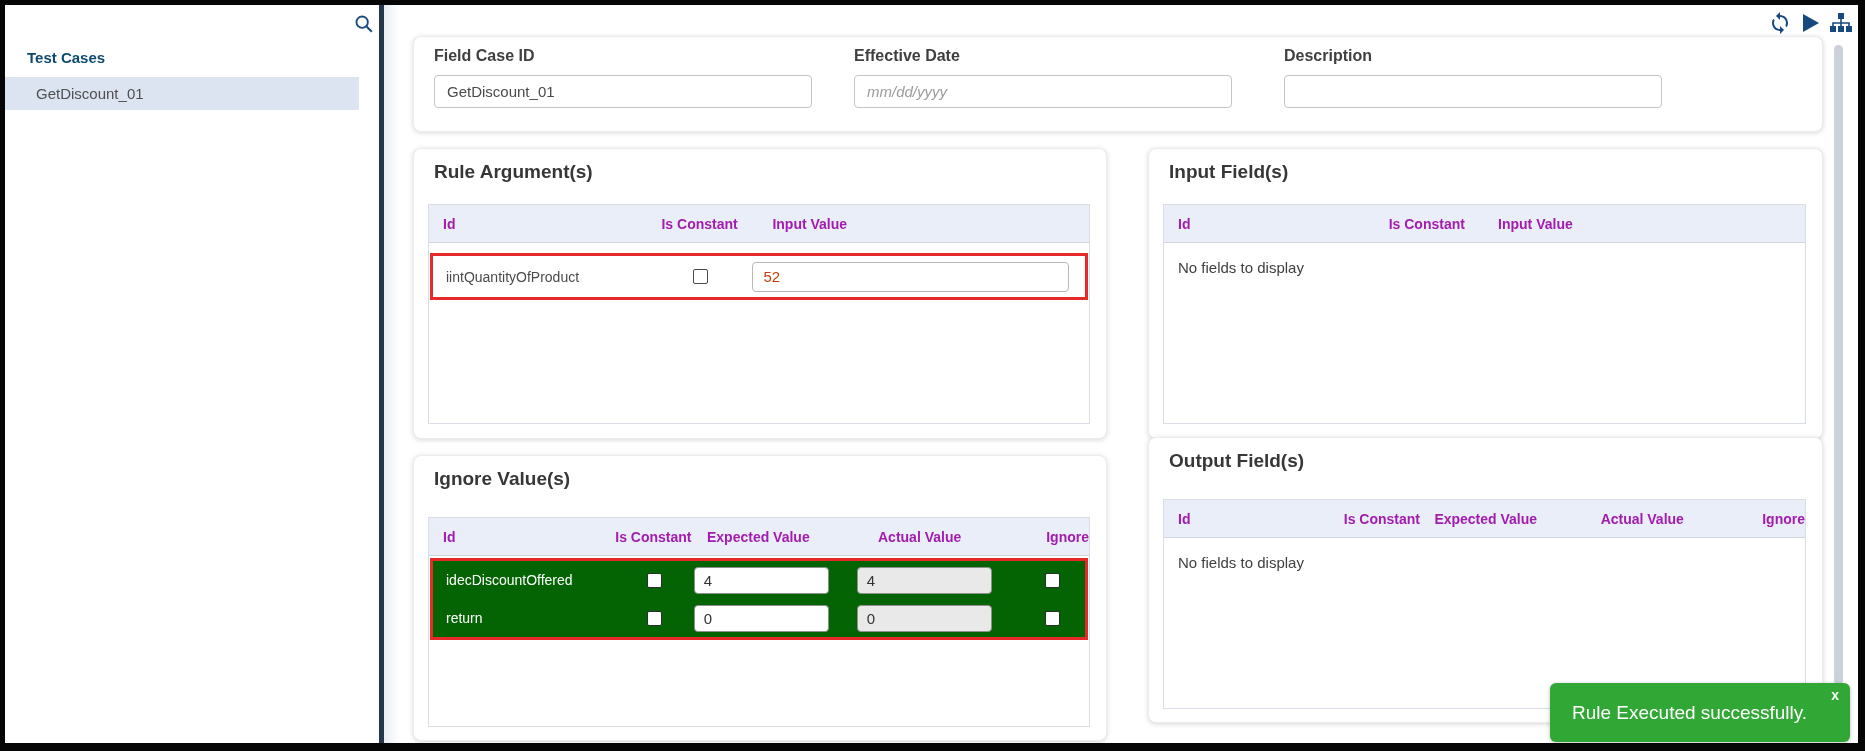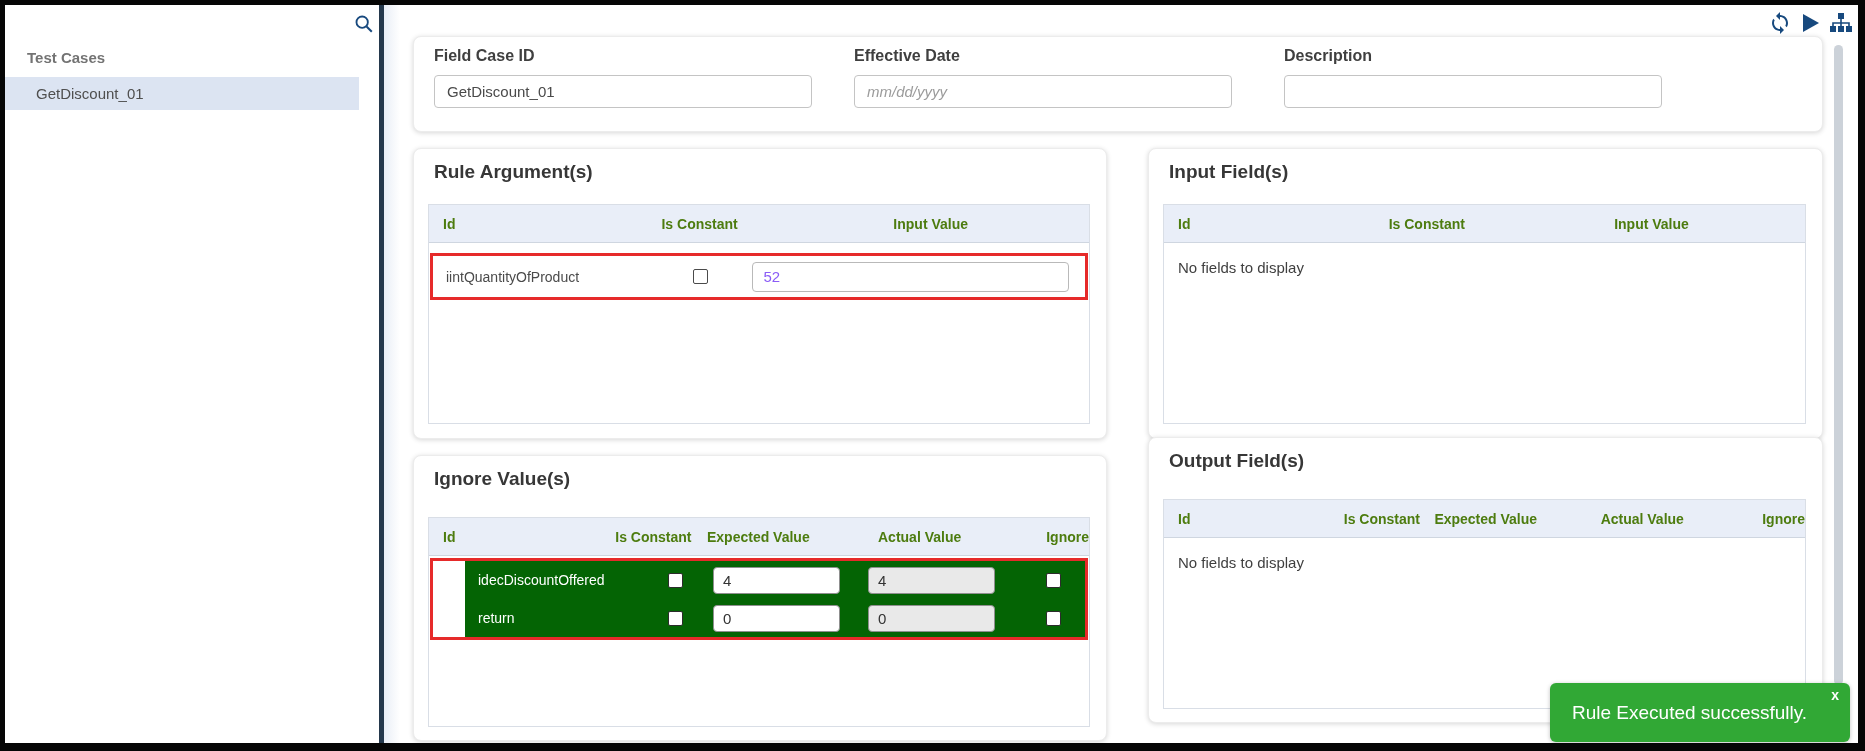--- a/index.html
+++ b/index.html
@@ -6,21 +6,21 @@
   .screen{position:relative;width:1865px;height:751px;box-sizing:border-box;
     border:5px solid #060606;border-right-width:7px;border-bottom-width:8px;
     background:#fff;overflow:hidden;font-family:"Liberation Sans",sans-serif;color:#3d3d3d;}
 
   
   .sidebar{position:absolute;left:0;top:0;bottom:0;width:374px;background:#fff;
     border-right:5px solid #24384c;}
   .edge-strip{position:absolute;left:379px;top:0;bottom:0;width:16px;
     background:linear-gradient(to right,#e9eef6,#ffffff);}
   .search-ic{position:absolute;left:348px;top:8px;width:22px;height:22px;cursor:pointer;}
-  .sb-title{position:absolute;left:22px;top:44px;font-size:15px;font-weight:bold;color:#737373;}
+  .sb-title{position:absolute;left:22px;top:44px;font-size:15px;font-weight:bold;color:#0c4a6e;}
   .sb-item{position:absolute;left:0;top:72px;width:354px;height:33px;background:#dce4f2;
     display:flex;align-items:center;cursor:pointer;}
   .sb-item span{padding-left:31px;font-size:15px;color:#4f4f4f;}
 
   
   .tb-ic{position:absolute;top:6px;width:24px;height:24px;cursor:pointer;}
 
   
   .panel{position:absolute;background:#fff;border:1px solid #ececec;border-radius:8px;
     box-shadow:0 1px 5px rgba(0,0,0,.16);box-sizing:border-box;}
@@ -38,41 +38,41 @@
     border-radius:4px;font-size:15px;color:#4a4a4a;padding:0 12px;outline:none;
     font-family:"Liberation Sans",sans-serif;}
   .fg input::placeholder{color:#9b9b9b;font-style:italic;}
   .fg1{left:20px}.fg2{left:440px}.fg3{left:870px}
 
   
   .tbl{position:absolute;left:14px;right:16px;border:1px solid #d9dee6;background:#fff;}
   .tbl-top{top:55px;bottom:14px;}
   .tbl-bot{top:61px;bottom:13px;}
   .thead{height:37px;background:#e9eef8;border-bottom:1px solid #cfd6e0;
-    font-size:14px;font-weight:bold;color:#4d7c0f;}
+    font-size:14px;font-weight:bold;color:#a21caf;}
   .g3{display:grid;grid-template-columns:33% 16% 51%;align-items:center;height:100%;}
   .g5{display:grid;grid-template-columns:28% 12% 25% 25% 10%;align-items:center;height:100%;}
   .h-id{padding-left:14px;}
   .h-c{text-align:center;}
-  .h-iv{padding-left:20px;text-align:center;}
+  .h-iv{padding-left:20px;}
   .h-ev{padding-left:14px;}
   .h-av{padding-left:20px;}
   .h-ig{text-align:right;}
   .empty-msg{padding:16px 0 0 14px;font-size:15px;color:#3f3f3f;}
 
   
   .row-hl{margin:10px 1px 3px;height:47px;border:3px solid #e62a2a;box-sizing:border-box;}
   .row-hl .cell-id{padding-left:13px;font-size:14px;color:#4a4a4a;}
   .row-hl .ti{width:calc(100% - 16px);height:30px;box-sizing:border-box;border:1px solid #b9b9b9;
-    border-radius:4px;font-size:15px;color:#8b5cf6;padding:0 10px;outline:none;
+    border-radius:4px;font-size:15px;color:#c2410c;padding:0 10px;outline:none;
     font-family:"Liberation Sans",sans-serif;}
 
   
   .green-block{margin:2px 1px 0;border:3px solid #e62a2a;box-sizing:border-box;}
-  .g-row{height:38px;background:#046404;margin-left:32px;}
+  .g-row{height:38px;background:#046404;}
   .g-row .cell-id{padding-left:13px;font-size:14px;color:#fff;}
   .g-row .tv{height:27px;box-sizing:border-box;border:1px solid #8f8f8f;border-radius:4px;
     font-size:15px;color:#333;padding:0 9px;outline:none;width:calc(100% - 28px);
     justify-self:end;margin-right:3px;font-family:"Liberation Sans",sans-serif;}
   .g-row .tv.ro{background:#e9e9e9;}
 
   
   input[type=checkbox]{appearance:none;-webkit-appearance:none;width:15px;height:15px;
     border:1.6px solid #4a4a4a;border-radius:2px;background:#fff;margin:0;justify-self:center;cursor:pointer;}
   .g-row input[type=checkbox]{border:1px solid #2c2c2c;}

